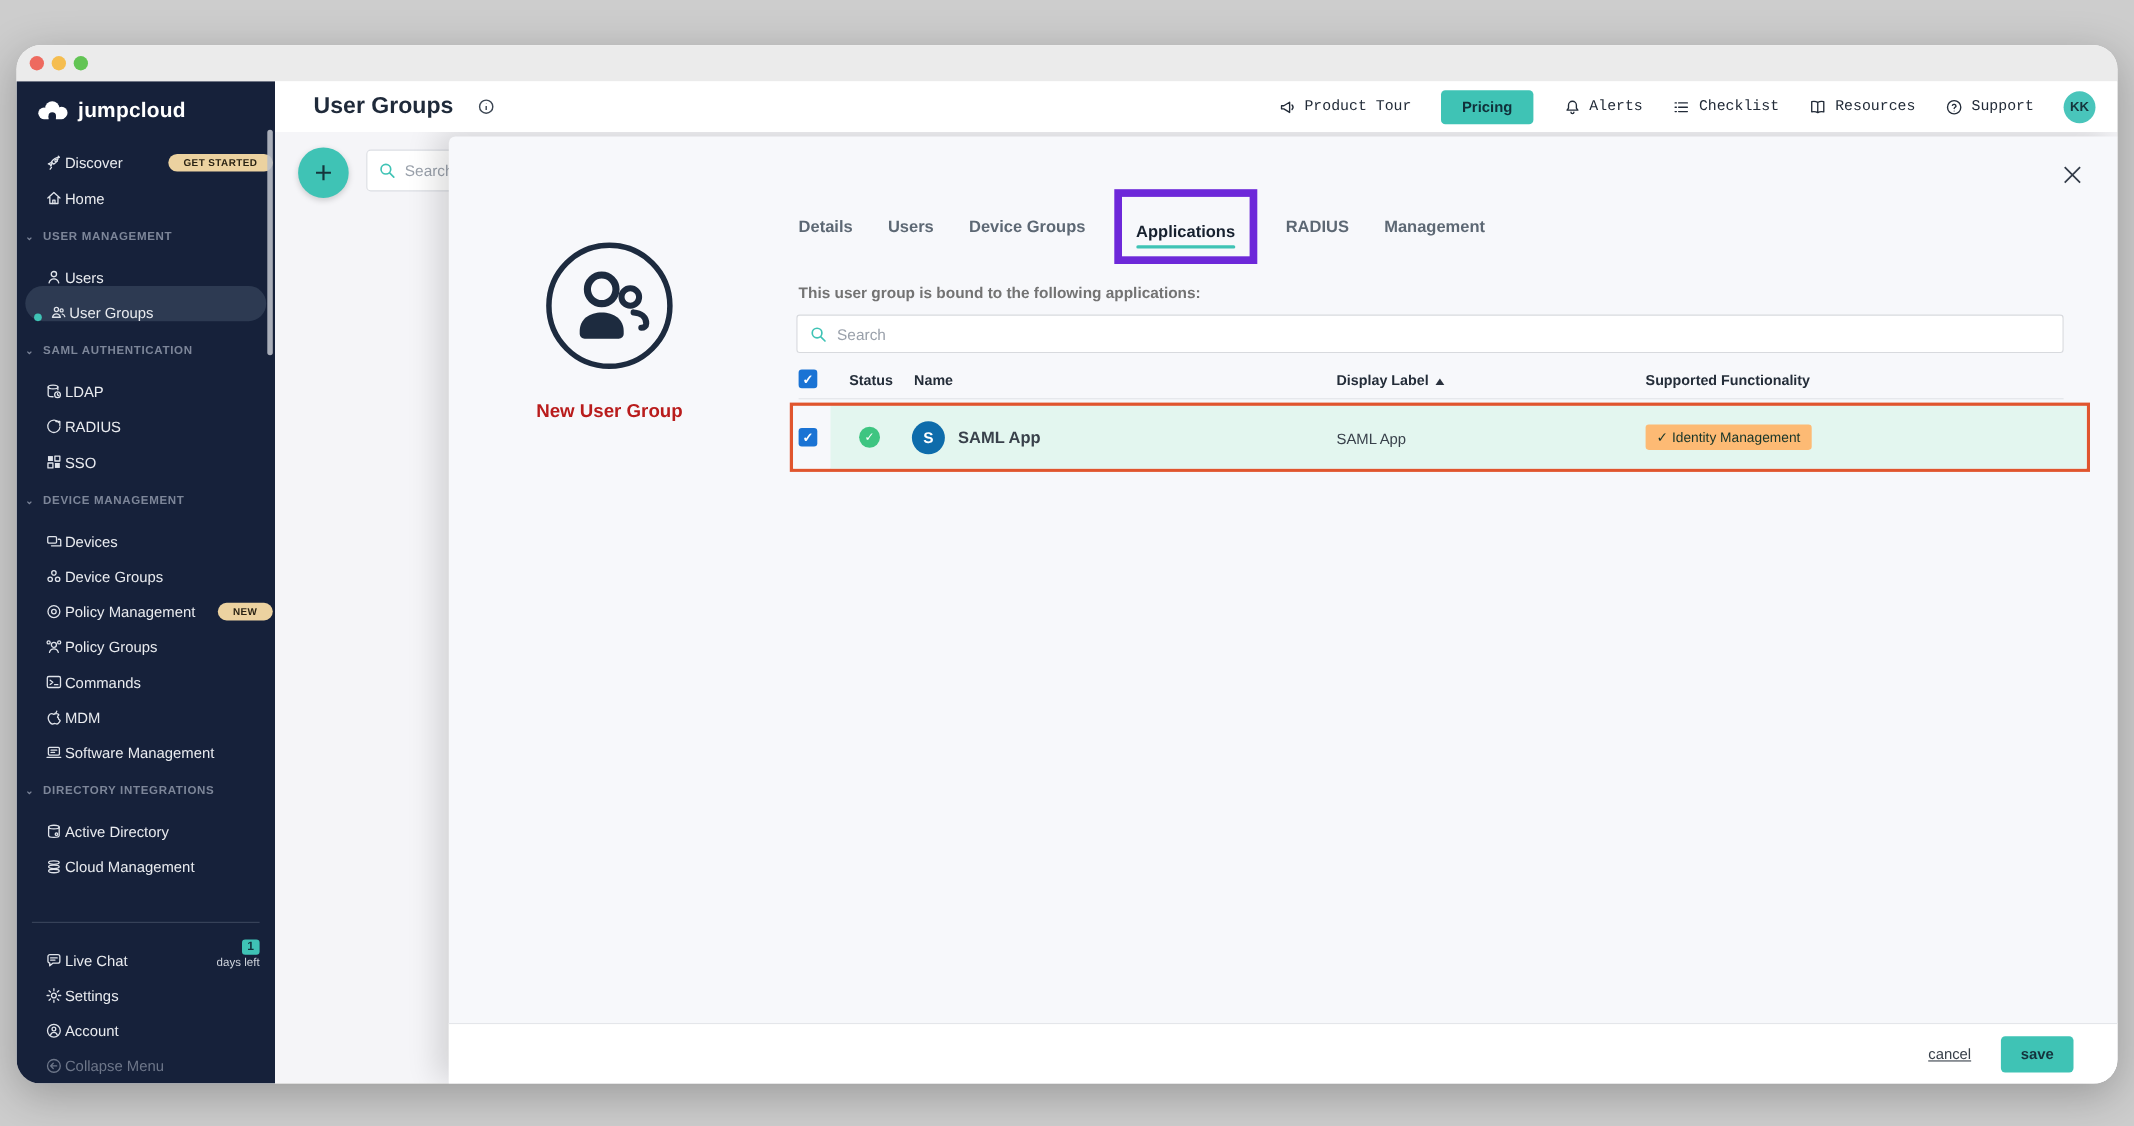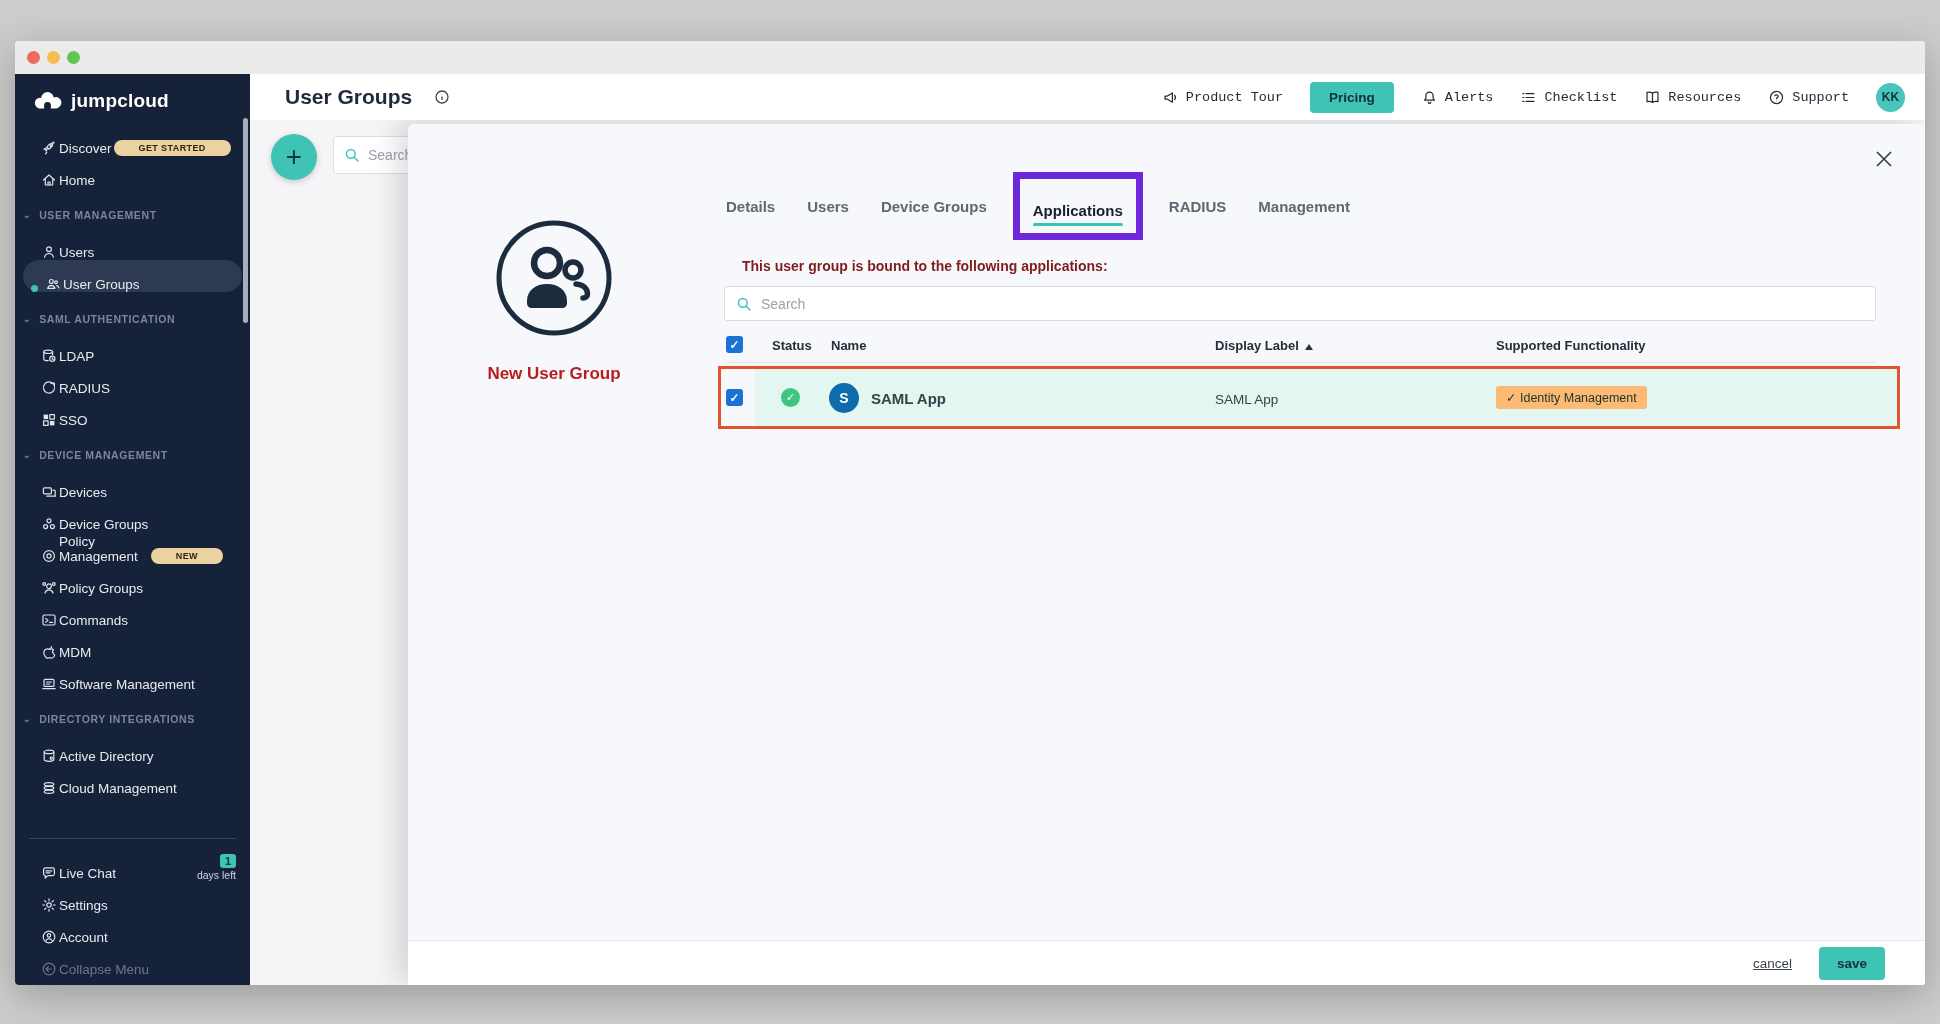--- a/index.html
+++ b/index.html
@@ -1,41 +1,41 @@
 <!DOCTYPE html>
 <html><head>
 <meta charset="utf-8">
 <style>
   * { margin:0; padding:0; box-sizing:border-box; }
   html,body { width:1940px; height:1024px; font-family:"Liberation Sans", sans-serif; }
   body { background:#cdcdcd; position:relative; overflow:hidden; }
 
   .window { position:absolute; left:15px; top:41px; width:1910px; height:944px;
-            background:#fff; border-radius:4px; overflow:hidden;
+            background:#fff; border-radius:22px; overflow:hidden;
             box-shadow:0 10px 40px rgba(0,0,0,.25); }
 
   
   .titlebar { position:absolute; left:0; top:0; right:0; height:33px; background:#ebebeb; }
   .tl-dot { position:absolute; top:10px; width:13px; height:13px; border-radius:50%; }
   .tl-red { left:12px; background:#ee6a5f; }
   .tl-yellow { left:32px; background:#f5bd4f; }
   .tl-green { left:52px; background:#62c454; }
 
   
   .sidebar { position:absolute; left:0; top:33px; width:235px; bottom:0; background:#16213a;
              color:#e9ebef; overflow:hidden; }
   .sb-scrollbar { position:absolute; right:2px; top:44px; width:5px; height:205px;
                   background:#b9bec8; border-radius:3px; opacity:.9; }
   .logo-row { display:flex; align-items:center; gap:8px; padding:16px 0 12px 18px; }
   .logo-text { font-size:19px; font-weight:700; color:#fff; letter-spacing:.2px; }
   .sb-item { display:flex; align-items:flex-end; height:32px; padding-left:26px; gap:2px;
              font-size:13.5px; color:#e9ebef; cursor:pointer; }
   .sb-item .icn { flex:0 0 16px; }
-  .sb-badge { margin-left:auto; margin-right:27px; background:#ecd2a0; color:#2b2415;
-              font-size:9px; font-weight:700; letter-spacing:.4px; padding:3px 25px;
+  .sb-badge { margin-left:auto; margin-right:2px; background:#ecd2a0; color:#2b2415;
+              font-size:9px; font-weight:700; letter-spacing:.4px; padding:3px 14px;
               border-radius:8px; white-space:nowrap; }
   .sb-section { margin-top:14px; }
   .sb-sec-head { display:flex; align-items:center; gap:8px; height:26px; padding-left:8px;
                  color:#7d8699; font-size:10.5px; font-weight:700; letter-spacing:.6px; }
   .sb-chev { font-size:9px; color:#7d8699; }
   .sb-active { background:#2d3a52; border-radius:16px; margin:0 8px; padding-left:8px; }
   .sb-active .active-dot { width:7px; height:7px; border-radius:50%; background:#3fc3b5; margin-right:5px; }
   .sb-bottom { position:absolute; left:0; right:0; bottom:8px; }
   .sb-divider { height:1px; background:#3a455d; margin:0 14px 10px; }
   .trial { margin-left:auto; margin-right:14px; display:flex; flex-direction:column; align-items:flex-end; }
@@ -82,21 +82,21 @@
   .group-name { position:absolute; left:0; top:240px; width:292px; text-align:center;
                 font-size:17px; font-weight:700; color:#b91c1c; }
 
   .tabs { position:absolute; left:318px; top:62px; display:flex; align-items:center; gap:32px; }
   .tab { font-size:15px; font-weight:700; color:#5d6874; cursor:pointer; white-space:nowrap; }
   .tab-hl { border:7px solid #6d28d9; padding:23px 13px 13px; margin:-14px -6px; }
   .tab-active { color:#16202e; position:relative; }
   .tab-active::after { content:""; position:absolute; left:0; right:0; bottom:-7px; height:3px;
                        background:#3fc3b5; border-radius:2px; }
 
-  .modal-desc { position:absolute; left:334px; top:134px; font-size:14px; font-weight:700; color:#7f1d1d; }
+  .modal-desc { position:absolute; left:318px; top:134px; font-size:14px; font-weight:700; color:#737373; }
   .modal-search { position:absolute; left:316px; top:162px; width:1152px; height:35px; background:#fff;
                   border:1px solid #d8dade; border-radius:3px; display:flex; align-items:center;
                   gap:9px; padding:0 11px; }
 
   .thead { position:absolute; left:318px; top:212px; width:1150px; height:27px;
            border-bottom:1px solid #e2e4e8; font-size:13px; font-weight:700; color:#242d39; }
   .th { position:absolute; top:2px; }
   .checkbox { width:17px; height:17px; background:#1a73d4; border-radius:3px; color:#fff;
               font-size:12px; font-weight:700; display:flex; align-items:center; justify-content:center; cursor:pointer; }
   .thead .checkbox { position:absolute; left:0; top:0; }
@@ -114,21 +114,21 @@
                 background:#3ec581; color:#fff; font-size:11px; display:flex; align-items:center;
                 justify-content:center; }
   .app-avatar { position:absolute; left:108px; top:14px; width:30px; height:30px; border-radius:50%;
                 background:#0e6cab; color:#fff; font-size:14px; font-weight:700;
                 display:flex; align-items:center; justify-content:center; }
   .app-name { position:absolute; left:150px; top:21px; font-size:15px; font-weight:700; color:#39414b; }
   .app-display { position:absolute; left:494px; top:23px; font-size:13.5px; color:#39414b; }
   .func-badge { position:absolute; left:775px; top:17px; background:#fdba74; color:#173529;
                 font-size:12.5px; padding:4px 10px; border-radius:3px; white-space:nowrap; }
 
-  .modal-footer { position:absolute; left:0; right:0; bottom:0; height:45px; background:#fff;
+  .modal-footer { position:absolute; left:0; right:0; bottom:0; height:55px; background:#fff;
                   border-top:1px solid #e4e6ea; display:flex; align-items:center;
                   justify-content:flex-end; gap:27px; padding-right:40px;margin-top:11px; }
   .cancel-link { font-size:13.5px; color:#39414b; text-decoration:underline; cursor:pointer; }
   .save-btn { background:#3fc3b5; color:#14323c; font-size:13.5px; font-weight:700;
               border:none; border-radius:4px; padding:9px 18px; cursor:pointer; }
 </style>
 </head>
 <body>
 
 <div class="window">

